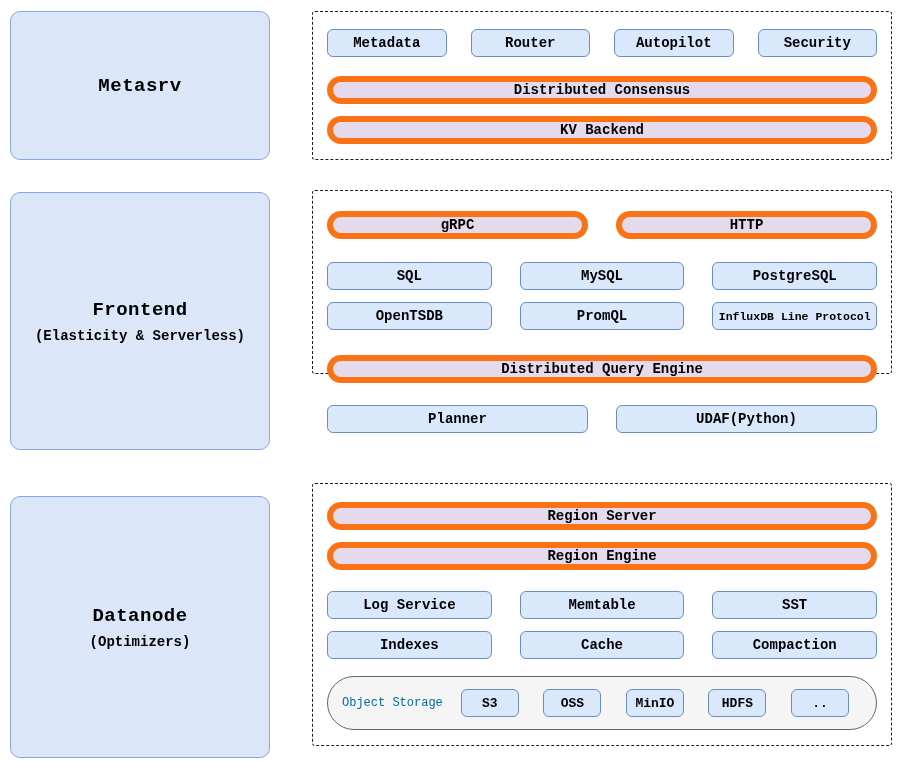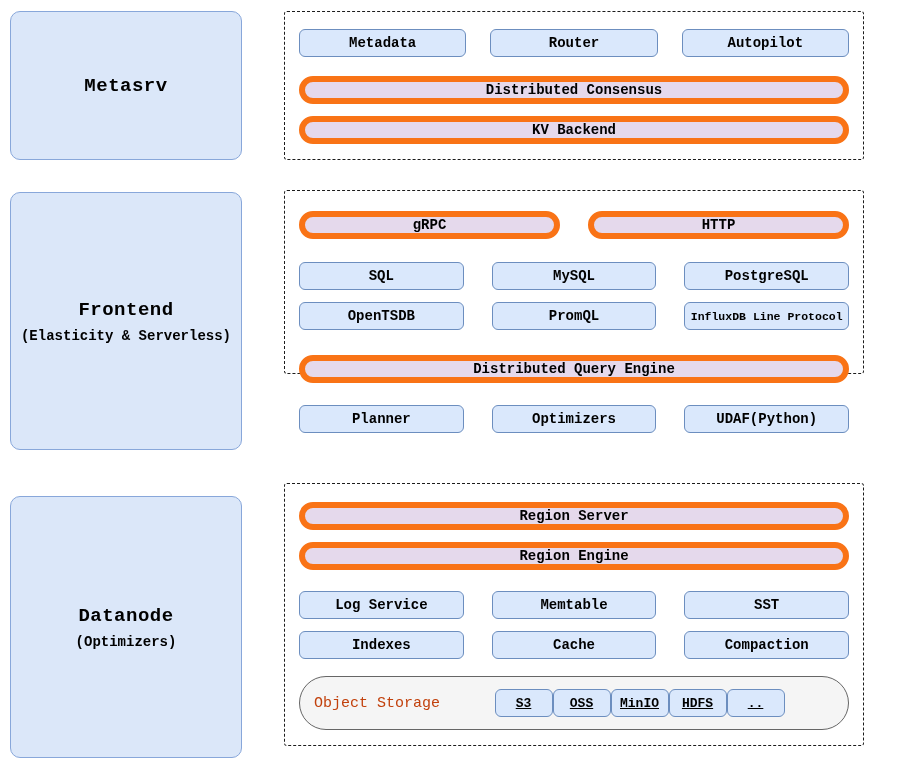--- a/index.html
+++ b/index.html
@@ -18,21 +18,21 @@
   }
   .arch-row {
     display: flex;
     gap: 42px;
   }
   .arch-row.r2 { margin-top: 30px; }
   .arch-row.r3 { margin-top: 33px; }
 
   
   .side-panel {
-    width: 232px;
+    width: 260px;
     flex: none;
     background: #dbe7f9;
     border: 1px solid #88a7da;
     border-radius: 10px;
     display: flex;
     flex-direction: column;
     align-items: center;
     justify-content: center;
     gap: 7px;
     text-align: center;
@@ -109,31 +109,30 @@
     margin-top: 17px;
     height: 56px;
     background: #f5f5f5;
     border: 1px solid #666666;
     border-radius: 28px;
     display: flex;
     align-items: center;
     padding: 0 27px 0 14px;
   }
   .os-label {
-    font-size: 15px;
+    font-size: 12px;
     font-weight: 400;
-    color: #c2410c;
+    color: #0369a1;
     white-space: nowrap;
     margin-right: 18px;
   }
   .os-boxes {
     flex: 1;
     display: flex;
-    justify-content: center;
-    text-decoration: underline;
+    justify-content: space-between;
   }
   .os-box {
     width: 58px;
     flex: none;
     height: 28px;
     background: #dae8fc;
     border: 1px solid #6c8ebf;
     border-radius: 6px;
     display: flex;
     align-items: center;
@@ -149,20 +148,21 @@
 
   <div class="arch-row r1">
     <div class="side-panel">
       <div class="side-title">Metasrv</div>
     </div>
     <div class="dashed-panel p1">
       <div class="hrow g16">
         <div class="box">Metadata</div>
         <div class="box">Router</div>
         <div class="box">Autopilot</div>
+        <div class="box">Security</div>
       </div>
       <div class="pill mt19">Distributed Consensus</div>
       <div class="pill mt12">KV Backend</div>
     </div>
   </div>
 
   <div class="arch-row r2">
     <div class="side-panel">
       <div class="side-title">Frontend</div>
       <div class="side-subtitle">(Elasticity &amp; Serverless)</div>
@@ -178,21 +178,20 @@
         <div class="box">PostgreSQL</div>
       </div>
       <div class="hrow g28 mt12">
         <div class="box">OpenTSDB</div>
         <div class="box">PromQL</div>
         <div class="box small-text">InfluxDB Line Protocol</div>
       </div>
       <div class="pill mt25">Distributed Query Engine</div>
       <div class="hrow g28 mt22">
         <div class="box">Planner</div>
-        <div class="box">Optimizers</div>
         <div class="box">UDAF(Python)</div>
       </div>
     </div>
   </div>
 
   <div class="arch-row r3">
     <div class="side-panel">
       <div class="side-title">Datanode</div>
       <div class="side-subtitle">(Optimizers)</div>
     </div>

